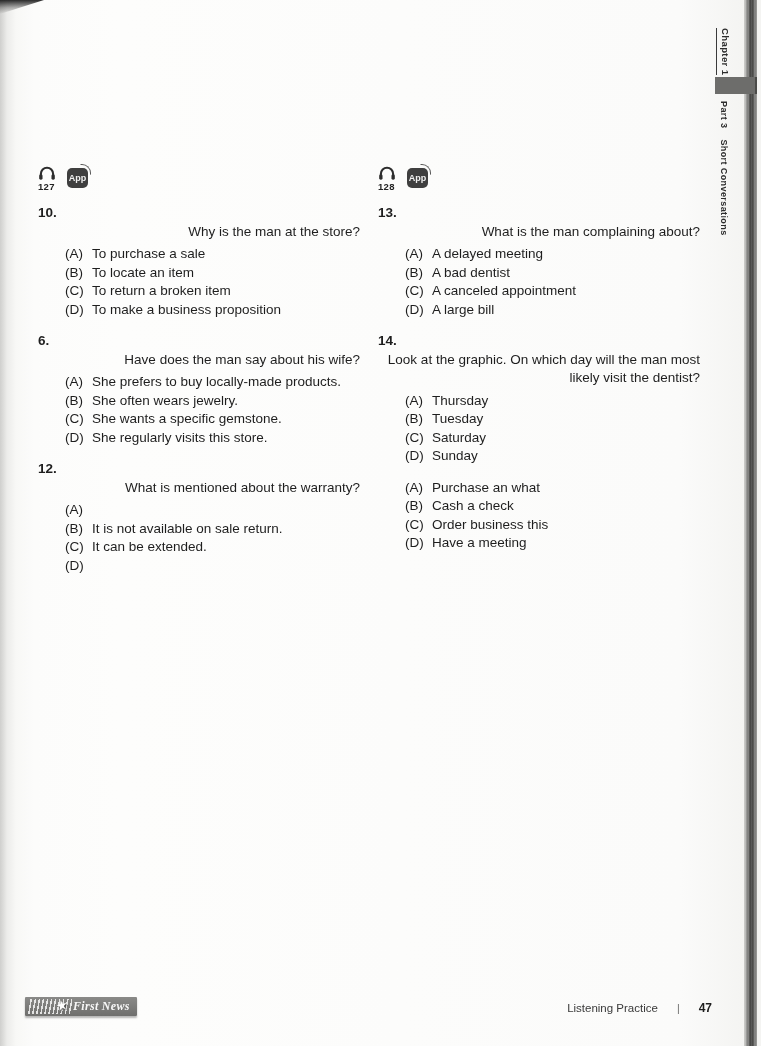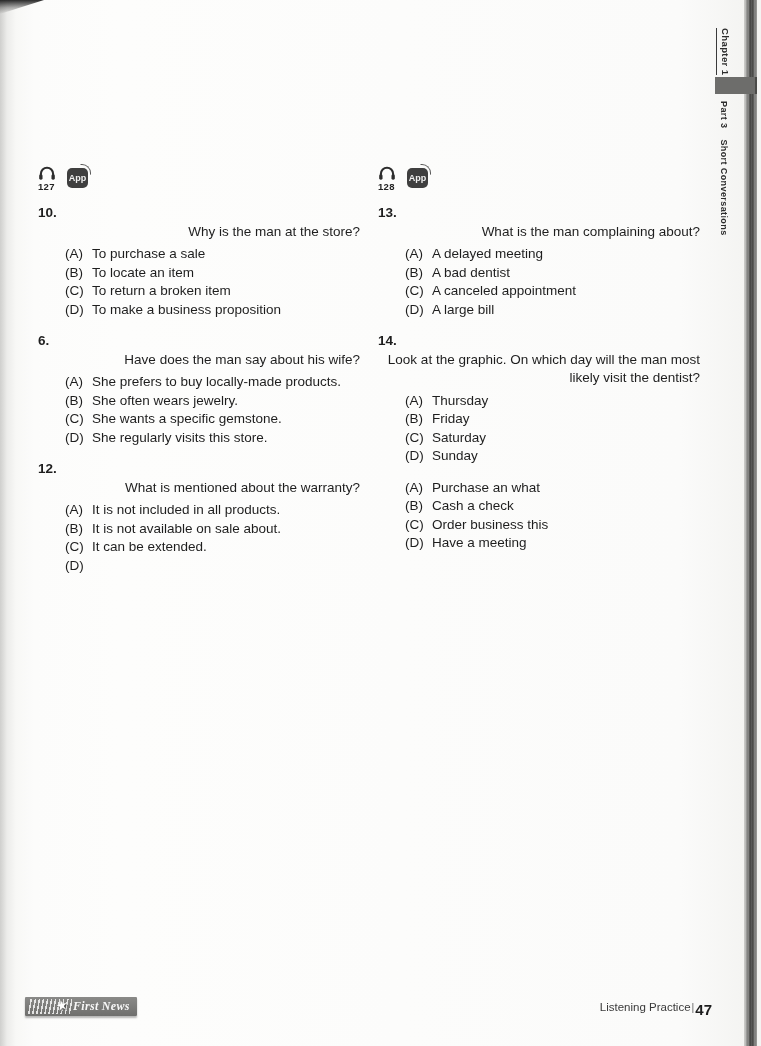--- a/index.html
+++ b/index.html
@@ -100,24 +100,24 @@
     position:absolute; left:31px; top:1px; color:#fff; font-size:13px;
     transform:rotate(-12deg); text-shadow:1px 1px 1px rgba(0,0,0,.5);
   }
   .logo-text {
     position:absolute; left:48px; top:2px;
     font-family:"Liberation Serif", serif; font-style:italic; font-weight:600;
     font-size:12px; color:#f7f7f7; letter-spacing:.3px;text-align:right;
   }
   .footer-right {
     position:absolute; top:1001px; right:49px;
-    font-size:11.5px; color:#3a3a3a; display:flex; align-items:flex-start; gap:1px;
+    font-size:11.5px; color:#3a3a3a; display:flex; align-items:center; gap:19px;
   }
   .footer-sep { color:#6a6a6a; font-size:10.5px; }
-  .footer-page { font-weight:700; font-size:15px; color:#1d1d1d; }
+  .footer-page { font-weight:700; font-size:12px; color:#1d1d1d; }
   svg { display:block; }
 </style>
 </head>
 <body>
 
 <div class="page">
 
   <div class="corner-fold"></div>
   <div class="binding"></div>
 
@@ -193,25 +193,24 @@
     </div>
 
     <div class="question">
       <div class="q-row">
         <span class="q-num">12.</span>
         <span class="q-text">What is mentioned about the warranty?</span>
       </div>
       <div class="q-options">
         <div class="opt">
             <span class="opt-letter">(A)</span>
-            <span>It is not included in all products.</span>
-          </div>
-        <div class="opt">
-            <span class="opt-letter">(B)</span>
-            <span>It is not available on sale about.</span>
+          </div>
+        <div class="opt">
+            <span class="opt-letter">(B)</span>
+            <span>It is not available on sale return.</span>
           </div>
         <div class="opt">
             <span class="opt-letter">(C)</span>
             <span>It can be extended.</span>
           </div>
         <div class="opt">
             <span class="opt-letter">(D)</span>
           </div>
       </div>
     </div>
@@ -263,21 +262,21 @@
         <span class="q-num">14.</span>
         <span class="q-text">Look at the graphic. On which day will the man most likely visit the dentist?</span>
       </div>
       <div class="q-options">
         <div class="opt">
             <span class="opt-letter">(A)</span>
             <span>Thursday</span>
           </div>
         <div class="opt">
             <span class="opt-letter">(B)</span>
-            <span>Friday</span>
+            <span>Tuesday</span>
           </div>
         <div class="opt">
             <span class="opt-letter">(C)</span>
             <span>Saturday</span>
           </div>
         <div class="opt">
             <span class="opt-letter">(D)</span>
             <span>Sunday</span>
           </div>
       </div>

